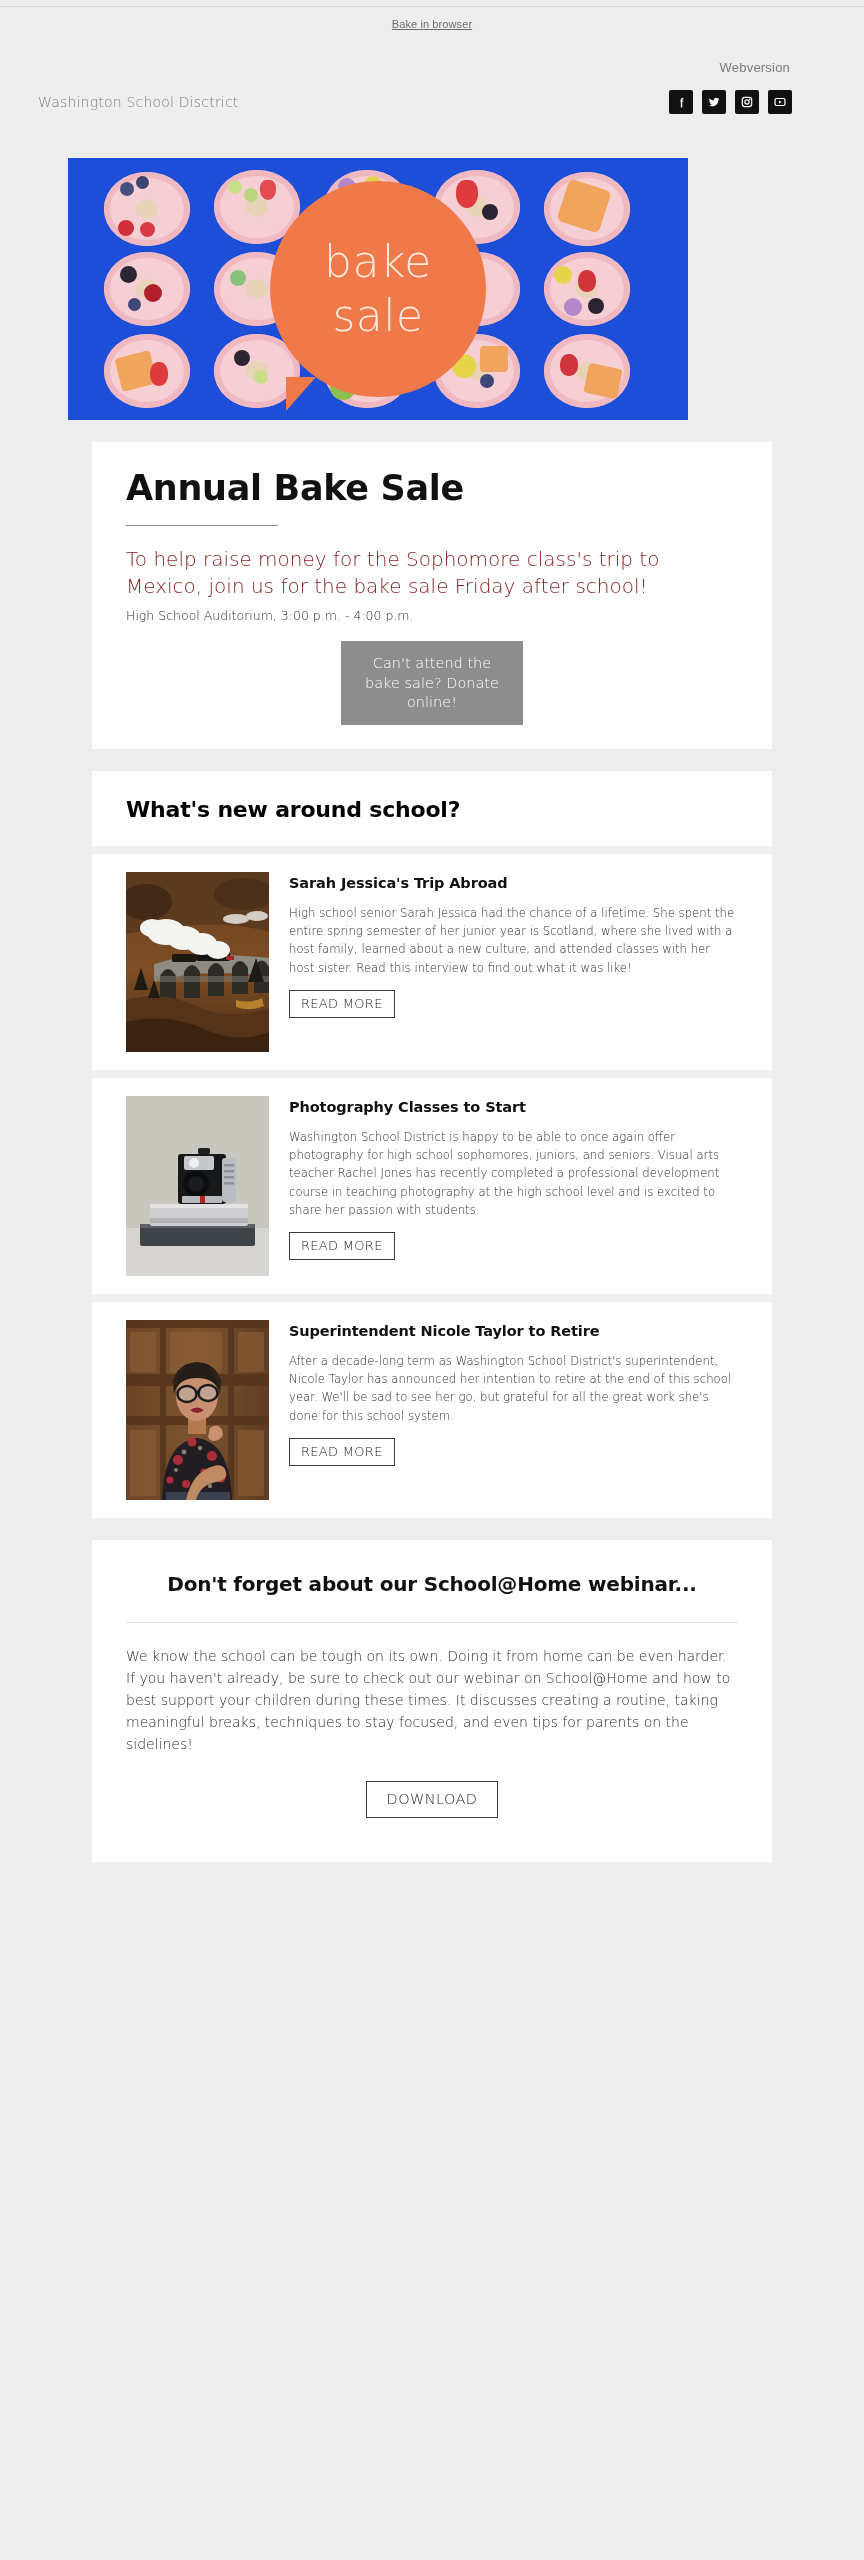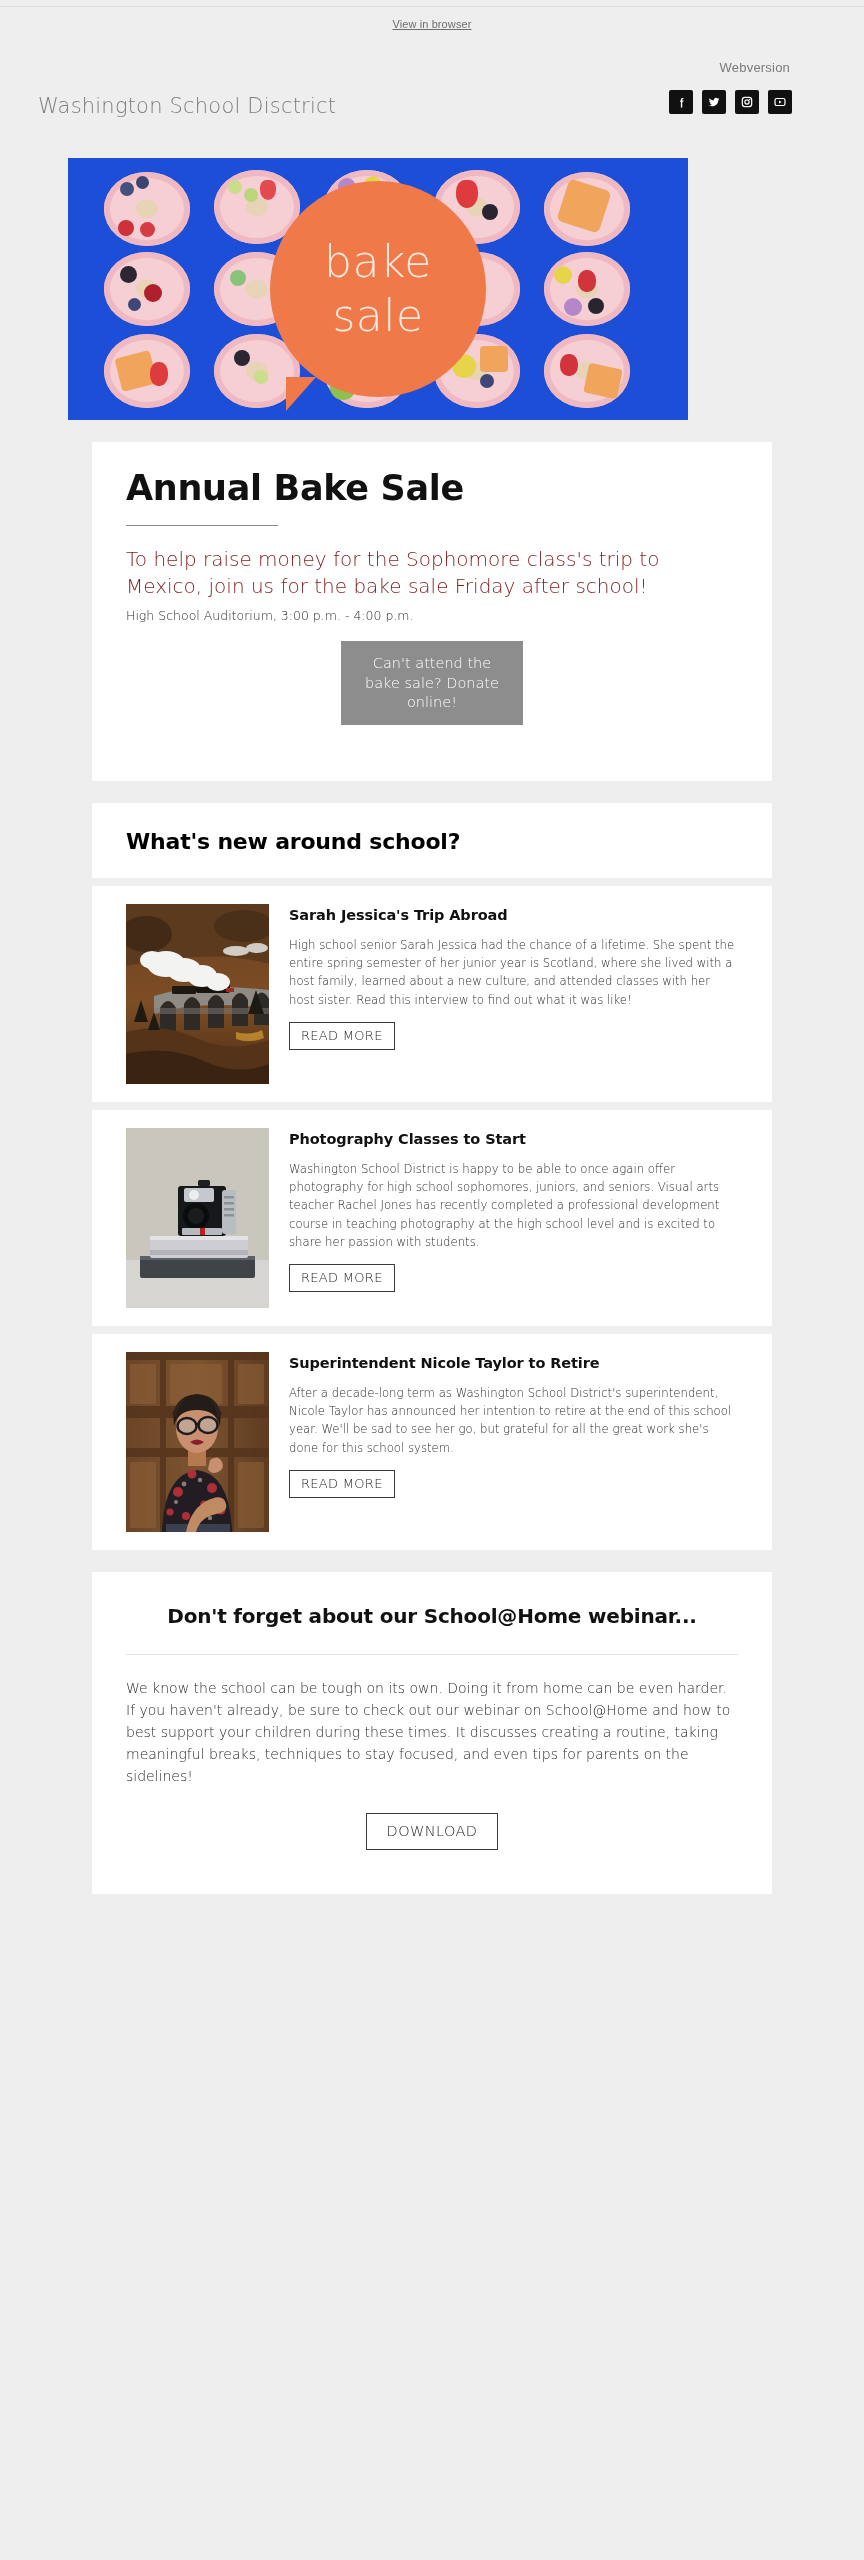--- a/index.html
+++ b/index.html
@@ -73,21 +73,21 @@
     align-items: center;
     justify-content: center;
     cursor: pointer;
   }
   .social-icon svg { display: block; }
 
   .brand-title {
     position: absolute;
     left: 0px;
     top: 58px;
-    font-size: 21px;
+    font-size: 14px;
     font-weight: 300;
     color: #7d7d7d;
     letter-spacing: 0.2px;
     font-family: "DejaVu Sans", sans-serif;
   }
 
   
   .hero-panel {
     width: 680px;
     position: relative;
@@ -161,21 +161,21 @@
     margin: 0 auto;
   }
   .panel + .gap { height: 22px; }
   .gap { height: 22px; }
 
   .inner {
     padding: 0 34px;
   }
 
   
-  .bake-panel { padding: 26px 0 56px 0; }
+  .bake-panel { padding: 26px 0 24px 0; }
   .h1 {
     font-family: "DejaVu Sans", sans-serif;
     font-weight: 700;
     font-size: 35px;
     color: #111111;
     letter-spacing: -0.3px;
     line-height: 1.15;
   }
   .rule {
     width: 152px;
@@ -312,21 +312,21 @@
 
   
   .scene { position: absolute; inset: 0; }
 </style>
 </head>
 <body>
 
 <div class="topbar"></div>
 
 <div class="view-browser-wrap">
-  <span class="view-browser">View in browser</span>
+  <span class="view-browser">Bake in browser</span>
 </div>
 
 <div class="email-wrap">
 
   <div class="header">
     <span class="webversion">Webversion</span>
 
     <div class="social-row">
       <span class="social-icon">
         <svg width="13" height="13" viewBox="0 0 24 24" aria-hidden="true">

